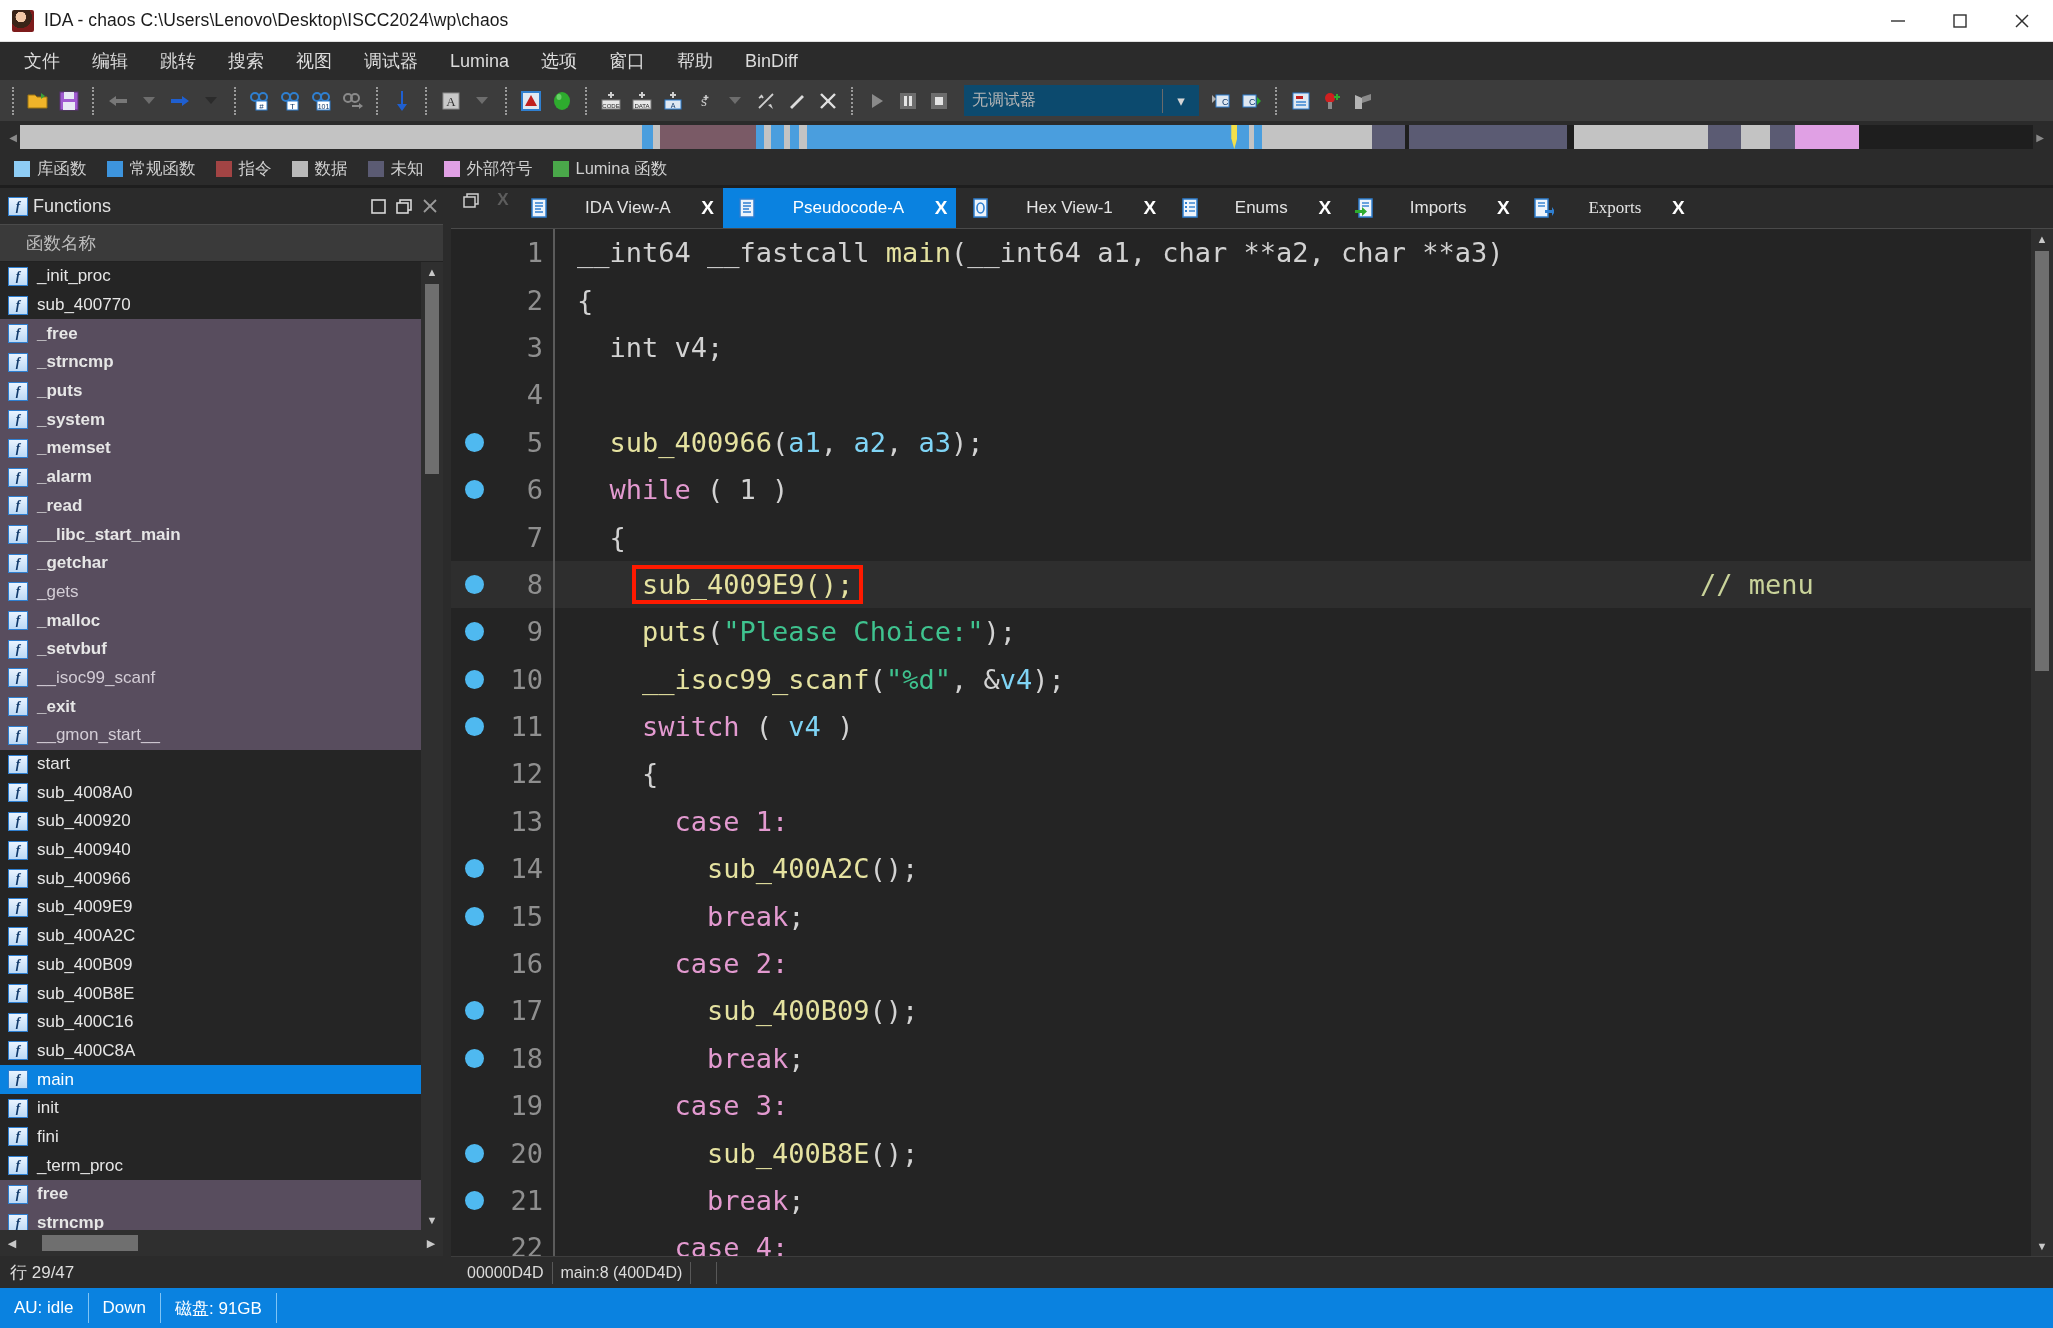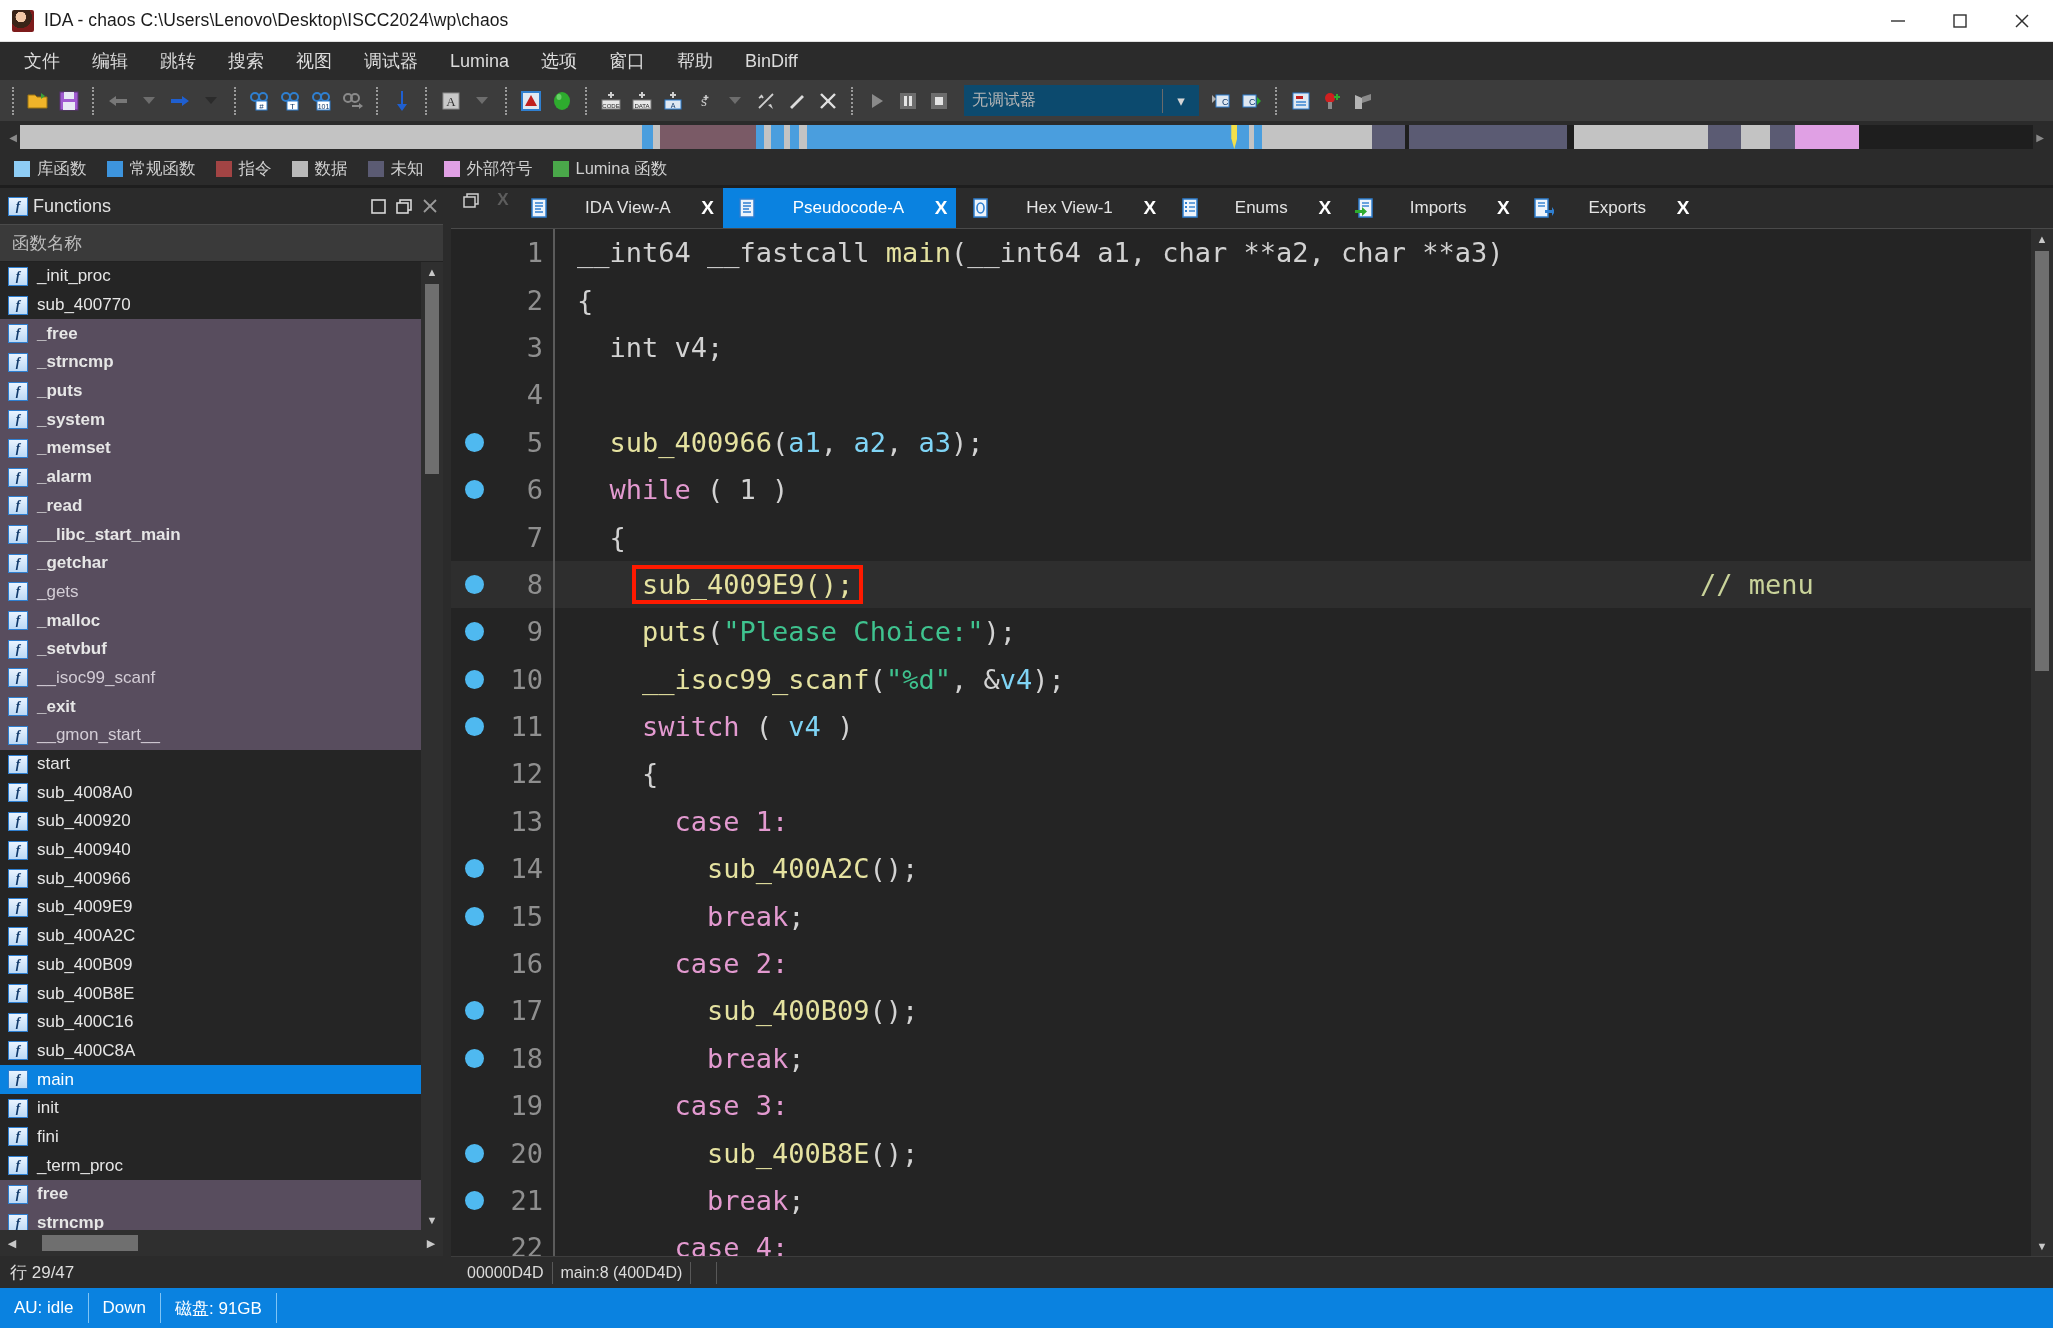--- a/index.html
+++ b/index.html
@@ -96,21 +96,21 @@
   #funcs-header { height: 36px; display:flex; align-items:center; background:#2b2b2b; padding-left:8px;}
   .fico {
     width: 20px; height: 19px; flex:none; border:1.5px solid #2f7fd0; background: linear-gradient(#eaf4ff,#bcd9f5);
     color:#123a6b; font-style:italic; font-weight:bold; font-size: 13px; line-height: 16px; text-align:center;
     font-family: "Liberation Serif", serif;
   }
   #funcs-header .ttl { color:#e2e2e2; font-size:18px; margin-left: 5px; flex:1;}
   .hdr-btn { width:26px;height:26px;display:flex;align-items:center;justify-content:center;color:#d8d8d8;}
   #funcs-colhdr {
     height: 38px; background:#3a3a3a; color:#bdbdbd; font-size:17.5px; display:flex; align-items:center;
-    padding-left: 12px; border-top:1px solid #4a4a4a; border-bottom:1px solid #222;
+    padding-left: 26px; border-top:1px solid #4a4a4a; border-bottom:1px solid #222;
   }
   #funcs-list-wrap { flex:1; display:flex; min-height:0; }
   #funcs-list { flex:1; overflow:hidden; background:#252525; }
   .frow { height: 28.7px; display:flex; align-items:center; padding-left: 8px; gap: 9px; }
   .frow .nm { font-size: 17px; color:#e6e6e6; white-space:nowrap;}
   .frow.lib { background:#584d5e; }
   .frow.lib .nm { font-weight: bold; }
   .frow.lib.plain .nm { font-weight: normal; color:#d3cdd6;}
   .frow.sel { background:#0a82e0; }
   .frow.sel .nm { color:#fff; }
@@ -730,21 +730,21 @@
             <span class="tlbl" style="padding-left: 26px;">Imports</span>
             <span class="tx">X</span>
           </div>
           <div class="tab">
             <span class="tico" style="margin-left: 14px;"><svg width="22" height="22" viewBox="0 0 22 22">
                 <rect x="3" y="2" width="13" height="18" fill="#eef4fb" stroke="#2f7fd0" stroke-width="1.5"></rect>
                 <line x1="6" y1="6" x2="13" y2="6" stroke="#2f7fd0" stroke-width="1.4"></line>
                 <line x1="6" y1="9" x2="13" y2="9" stroke="#2f7fd0" stroke-width="1.4"></line>
                 <path d="M13 13h7v-3l3 4.5L20 19v-3h-7z" fill="#2f7fd0"></path>
               </svg></span>
-            <span class="tlbl" style="padding-left: 26px;">Exports</span>
+            <span class="tlbl" style="padding-left: 26px; font-family: Liberation Serif, serif;">Exports</span>
             <span class="tx">X</span>
           </div>
         </div>
     </div>
 
     <div id="pseudo-wrap">
       <div id="pseudo">
           <div class="crow">
             <div class="gut-dot"></div>
             <div class="lnum">1</div>

